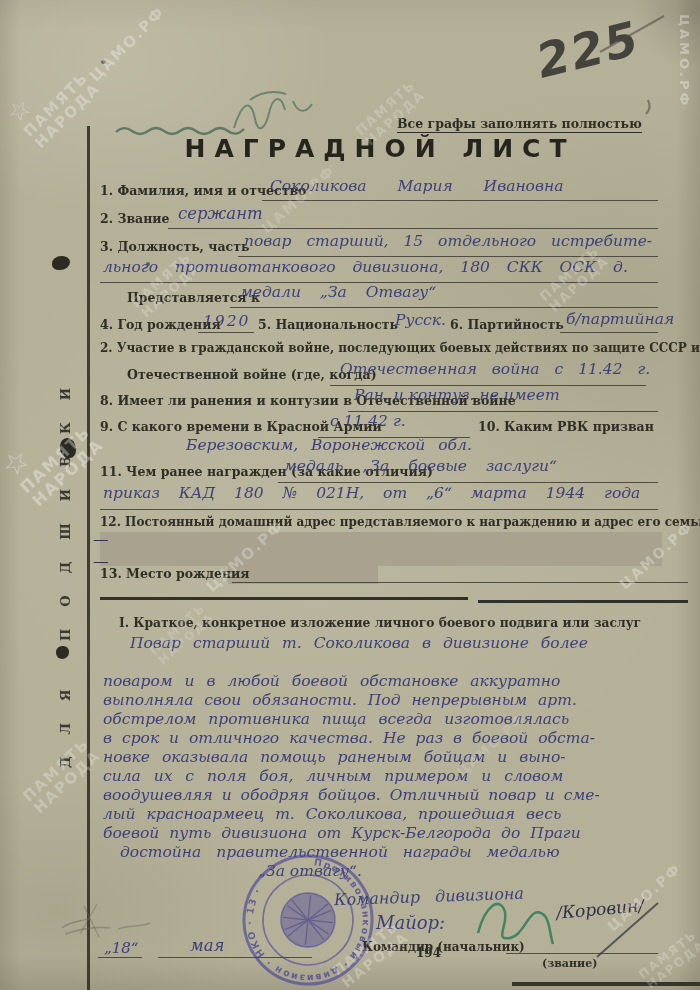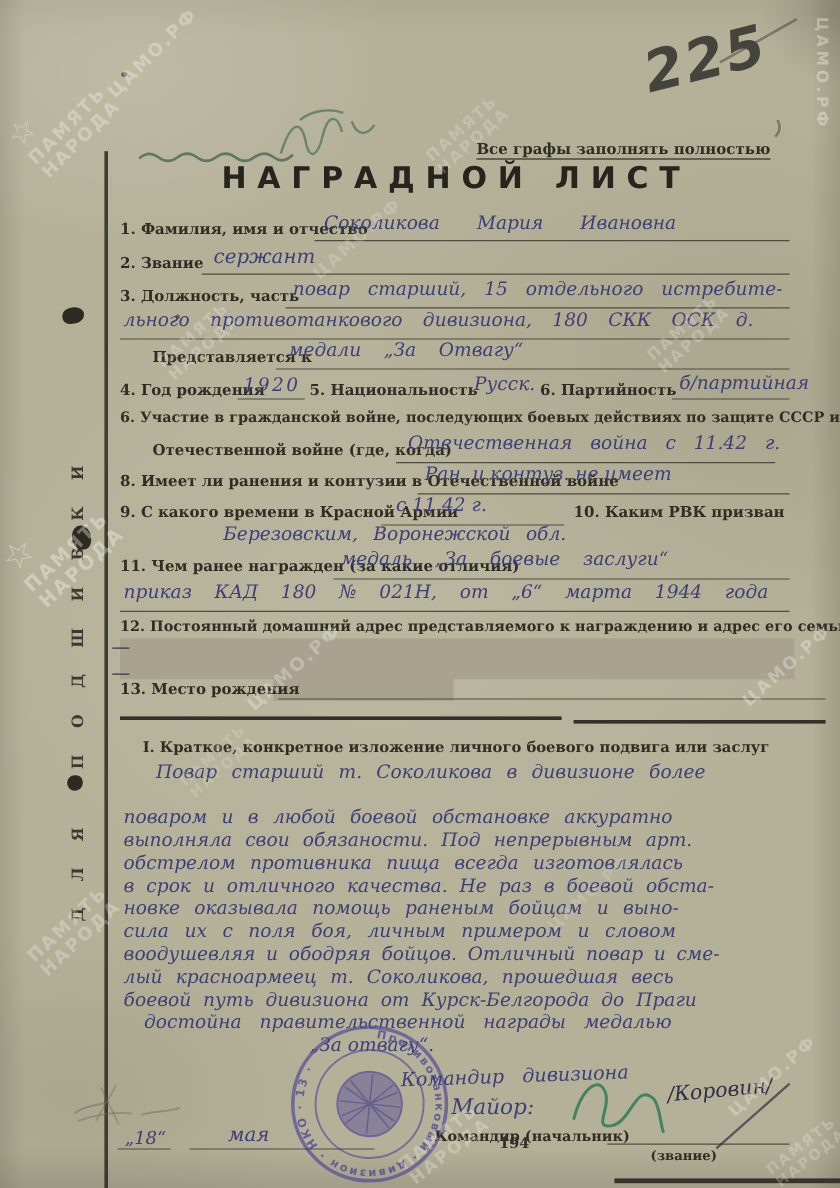--- a/index.html
+++ b/index.html
@@ -110,21 +110,21 @@
 
   <div class="typed" style="left:100px;top:317px;">4. Год рождения</div>
   <div class="hw" style="left:203px;top:312px;font-weight:normal;letter-spacing:2px;">1920</div>
   <div class="uline" style="left:198px;top:332px;width:56px;"></div>
   <div class="typed" style="left:258px;top:317px;">5. Национальность</div>
   <div class="hw" style="left:395px;top:311px;">Русск.</div>
   <div class="typed" style="left:450px;top:317px;">6. Партийность</div>
   <div class="hw" style="left:566px;top:310px;">б/партийная</div>
   <div class="uline" style="left:560px;top:332px;width:98px;"></div>
 
-  <div class="typed" style="left:100px;top:341px;font-size:12px;">6. Участие в гражданской войне, последующих боевых действиях  по защите СССР и</div>
+  <div class="typed" style="left:100px;top:341px;font-size:12px;">2. Участие в гражданской войне, последующих боевых действиях  по защите СССР и</div>
   <div class="typed" style="left:127px;top:367px;">Отечественной войне (где, когда)</div>
   <div class="hw" style="left:340px;top:360px;word-spacing:10px;">Отечественная война с 11.42 г.</div>
   <div class="uline" style="left:330px;top:385px;width:316px;"></div>
 
   <div class="typed" style="left:100px;top:393px;">8. Имеет ли ранения и контузии в Отечественной войне</div>
   <div class="hw" style="left:354px;top:386px;">Ран. и контуз. не имеет</div>
   <div class="uline" style="left:348px;top:411px;width:310px;"></div>
 
   <div class="typed" style="left:100px;top:419px;">9. С какого времени в Красной Армии</div>
   <div class="hw" style="left:330px;top:412px;">с 11.42 г.</div>

